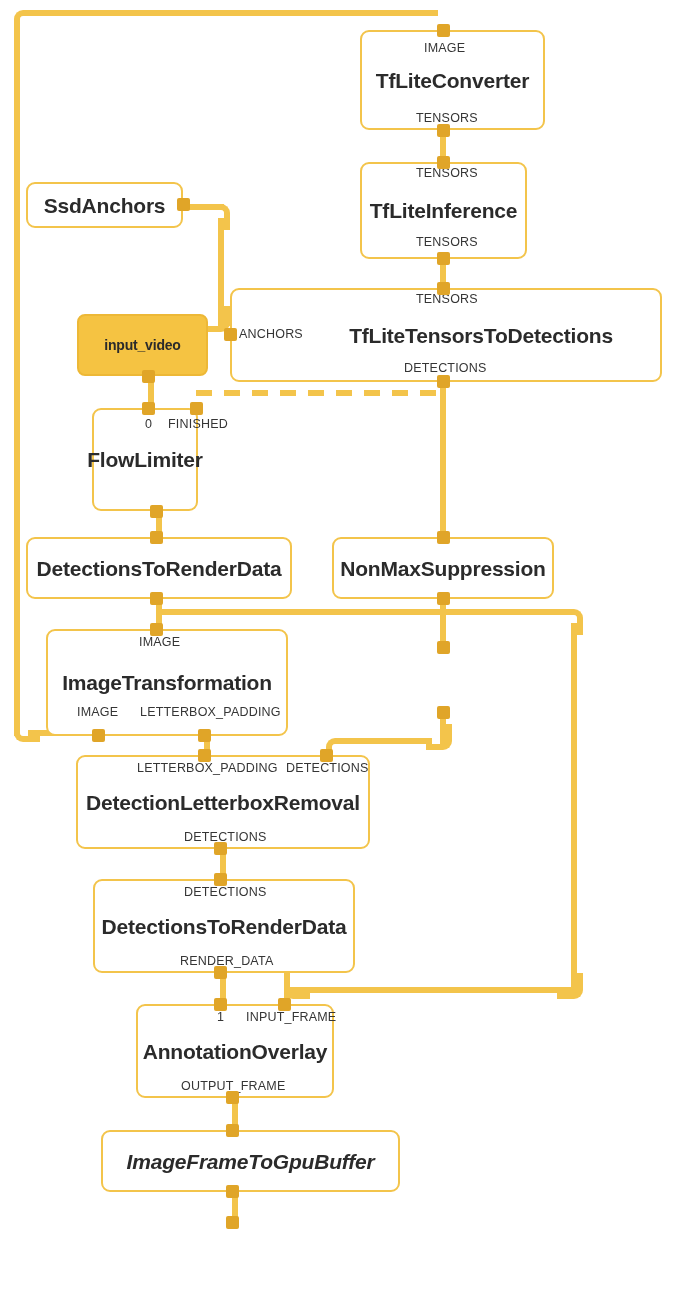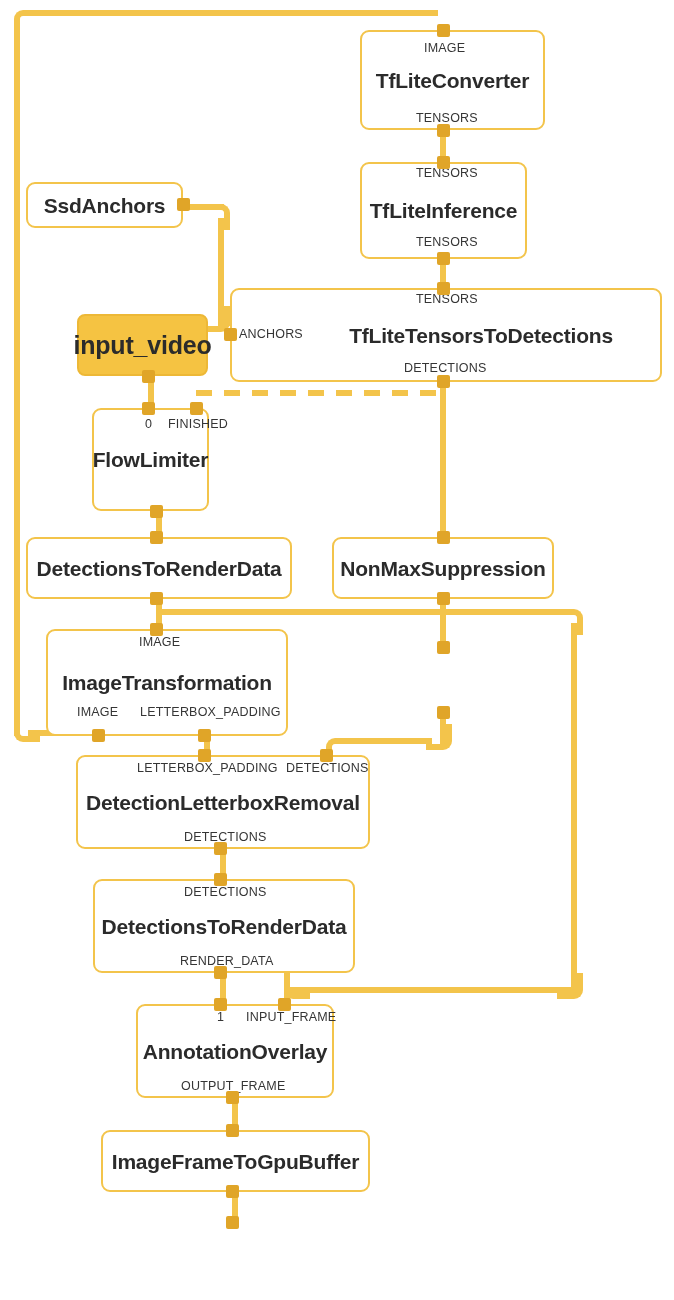--- a/index.html
+++ b/index.html
@@ -32,21 +32,21 @@
     display:flex;flex-direction:column;align-items:center;justify-content:center;
   }
   .node .title{
     font-size:21px;font-weight:bold;color:#2b2b2b;letter-spacing:-0.2px;
     white-space:nowrap;line-height:1;
   }
   .node.side .title{display:inline-block;}
   .node.stream{
     background:#F5C342;border-color:#EDB836;border-radius:8px;
   }
-  .node.stream .title{font-size:25px;}
+  .node.stream .title{font-size:14px;}
 
   .plabel{
     position:absolute;font-size:12.5px;color:#353535;white-space:nowrap;
     letter-spacing:0.2px;line-height:1;
   }
 </style>
 </head>
 <body>
 
 <div id="stage">
@@ -133,21 +133,21 @@
   <div class="node" style="left:26px;top:182px;width:157px;height:46px;">
     <div class="title">SsdAnchors</div>
   </div>
   <div class="port" style="left:177px;top:198px;"></div>
 
   <div class="node stream" style="left:77px;top:314px;width:131px;height:62px;">
     <div class="title">input_video</div>
   </div>
   <div class="port" style="left:142px;top:370px;"></div>
 
-  <div class="node" style="left:92px;top:408px;width:117px;height:103px;">
+  <div class="node" style="left:92px;top:408px;width:106px;height:103px;">
     <div class="title">FlowLimiter</div>
   </div>
   <div class="plabel" style="left:145px;top:418px;">0</div>
   <div class="plabel" style="left:168px;top:418px;">FINISHED</div>
   <div class="port" style="left:142px;top:402px;"></div>
   <div class="port" style="left:190px;top:402px;"></div>
   <div class="port" style="left:150px;top:505px;"></div>
 
   <div class="node" style="left:26px;top:537px;width:266px;height:62px;">
     <div class="title">DetectionsToRenderData</div>
@@ -195,21 +195,21 @@
   <div class="node" style="left:136px;top:1004px;width:198px;height:94px;">
     <div class="title">AnnotationOverlay</div>
   </div>
   <div class="plabel" style="left:217px;top:1011px;">1</div>
   <div class="plabel" style="left:246px;top:1011px;">INPUT_FRAME</div>
   <div class="plabel" style="left:181px;top:1080px;">OUTPUT_FRAME</div>
   <div class="port" style="left:214px;top:998px;"></div>
   <div class="port" style="left:278px;top:998px;"></div>
   <div class="port" style="left:226px;top:1091px;"></div>
 
-  <div class="node" style="left:101px;top:1130px;width:269px;height:62px;">
+  <div class="node" style="left:101px;top:1130px;width:299px;height:62px;font-style:italic;">
     <div class="title">ImageFrameToGpuBuffer</div>
   </div>
   <div class="port" style="left:226px;top:1124px;"></div>
   <div class="port" style="left:226px;top:1185px;"></div>
 
   <div class="port" style="left:226px;top:1216px;"></div>
 
 </div>
 
 </body></html>

